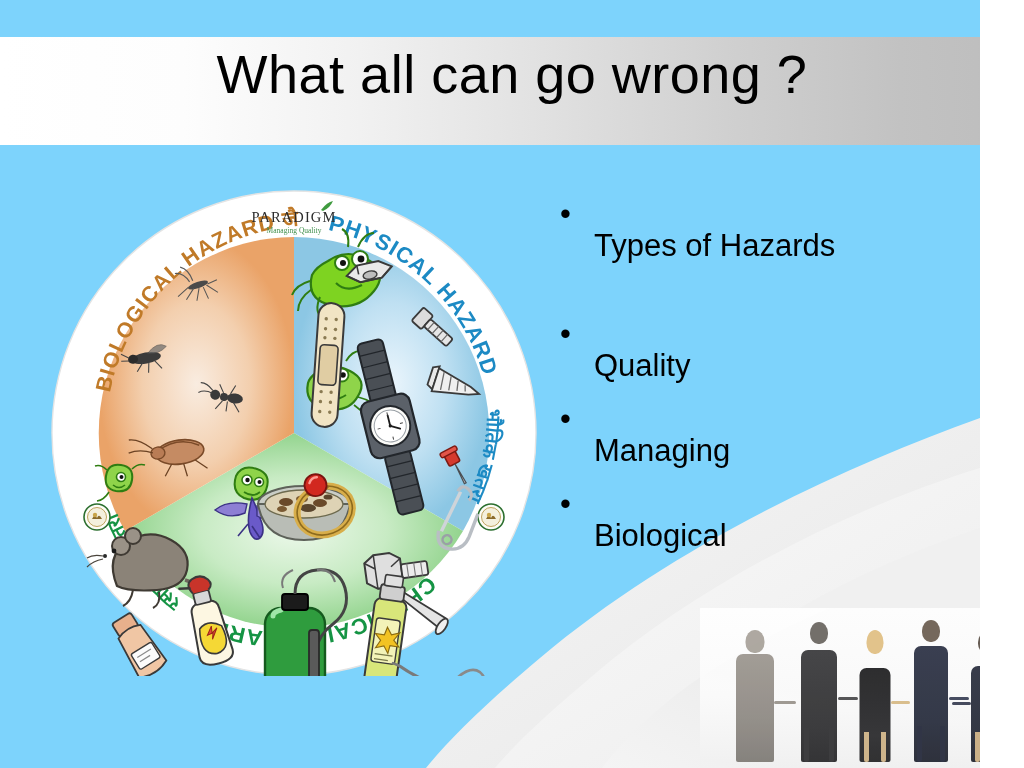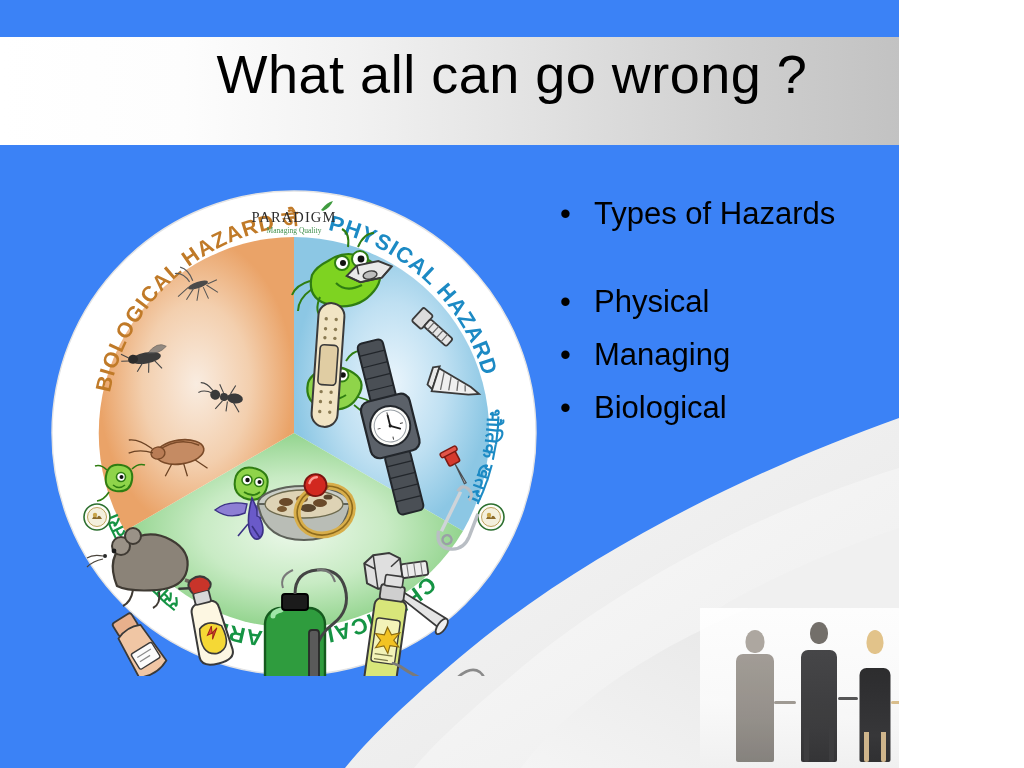--- a/index.html
+++ b/index.html
@@ -1,19 +1,19 @@
 <!DOCTYPE html>
 <html><head>
 <meta charset="utf-8">
 <style>
   html,body{margin:0;padding:0;background:#fff;}
   body{width:1024px;height:768px;overflow:hidden;
        font-family:"Liberation Sans","DejaVu Sans",sans-serif;}
 
-  .slide{position:relative;width:899px;height:768px;background:#3b82f6;overflow:hidden;}
+  .slide{position:relative;width:980px;height:768px;background:#7dd3fc;overflow:hidden;}
 
   
   .title-band{position:absolute;left:0;top:37px;width:1024px;height:108px;
     background:linear-gradient(to right,#ffffff 0%,#fdfdfd 18%,#f2f2f2 34%,#e2e2e2 52%,#cfcfcf 72%,#c2c2c2 88%,#bdbdbd 100%);}
   .title-text{position:absolute;left:0;top:44px;width:1024px;text-align:center;
     font-size:54px;line-height:60px;color:#000;letter-spacing:.5px;
     font-family:"Liberation Sans","DejaVu Sans",sans-serif;}
 
   
   .swoosh-wrap{position:absolute;right:0;bottom:0;width:560px;height:360px;overflow:hidden;pointer-events:none;}
@@ -30,21 +30,21 @@
   .p-leg{position:absolute;bottom:0;width:5px;border-radius:0 0 2px 2px;}
 
   
   .wheel{position:absolute;left:50px;top:190px;width:488px;height:486px;}
   .wheel svg{display:block;}
 
   
   .bullets{position:absolute;left:560px;top:196px;width:430px;}
   .bl{display:flex;align-items:flex-start;font-size:31px;line-height:36px;color:#000;}
   .bl .dot{width:34px;flex:0 0 34px;text-align:left;font-size:31px;line-height:36px;}
-  .bl .txt{flex:1 1 auto;}
+  .bl .txt{flex:1 1 auto;margin-top:32px;}
   .bl.b1{margin-bottom:0;}
   .spacer{height:52px;}
   .bl.b2,.bl.b3,.bl.b4{margin-bottom:17px;}
 </style>
 </head>
 <body>
 
 <div class="slide">
 
   <div class="swoosh-wrap">
@@ -412,21 +412,21 @@
   </div>
 
   <div class="bullets">
     <div class="bl b1">
       <span class="dot">•</span>
       <span class="txt">Types of Hazards</span>
     </div>
     <div class="spacer"></div>
     <div class="bl b2">
       <span class="dot">•</span>
-      <span class="txt">Physical</span>
+      <span class="txt">Quality</span>
     </div>
     <div class="bl b3">
       <span class="dot">•</span>
       <span class="txt">Managing</span>
     </div>
     <div class="bl b4">
       <span class="dot">•</span>
       <span class="txt">Biological</span>
     </div>
   </div>

